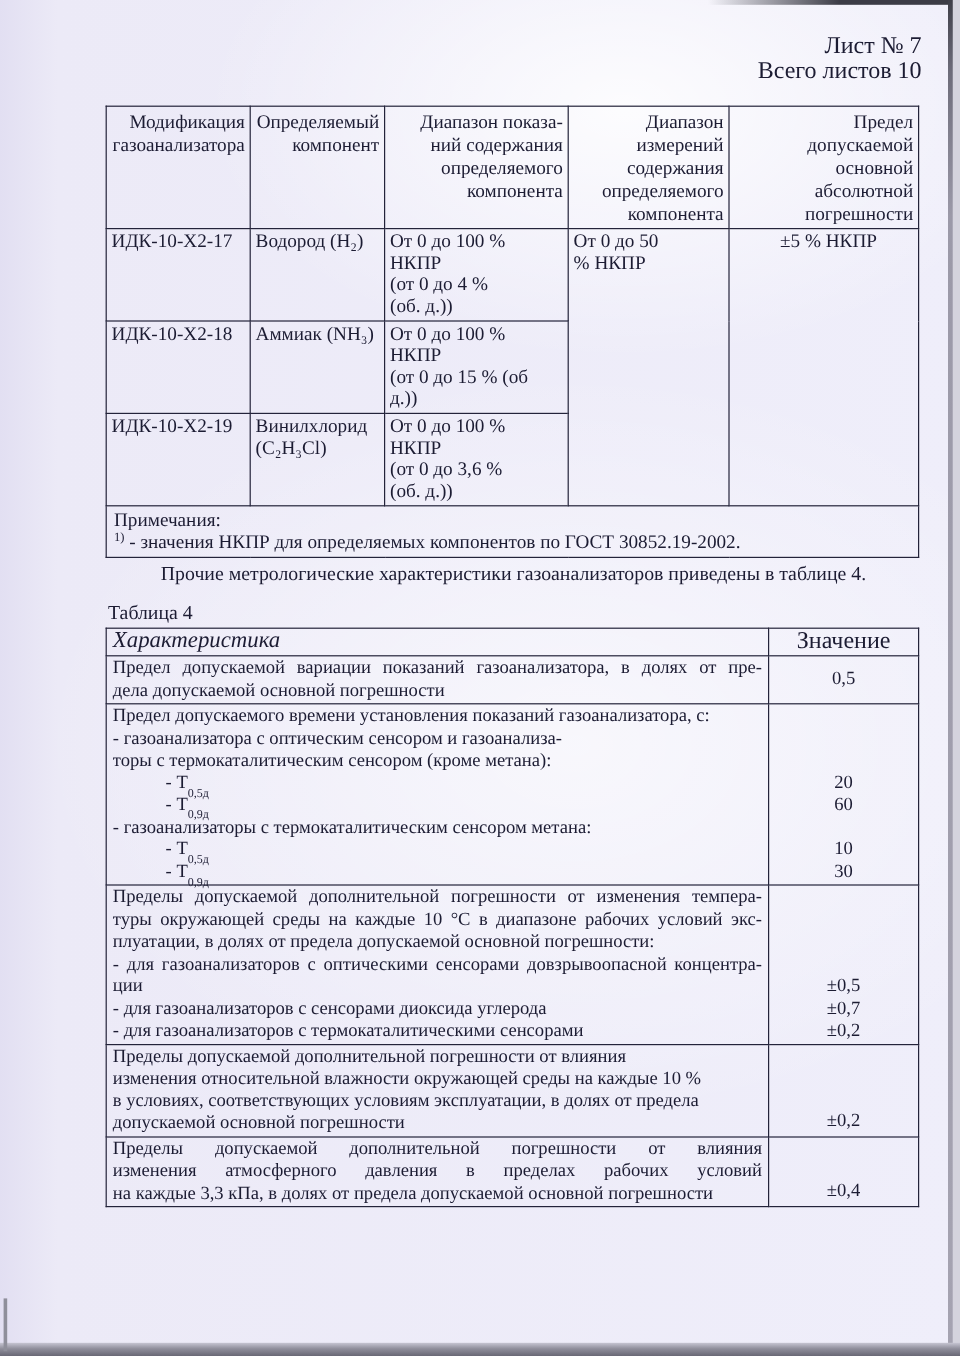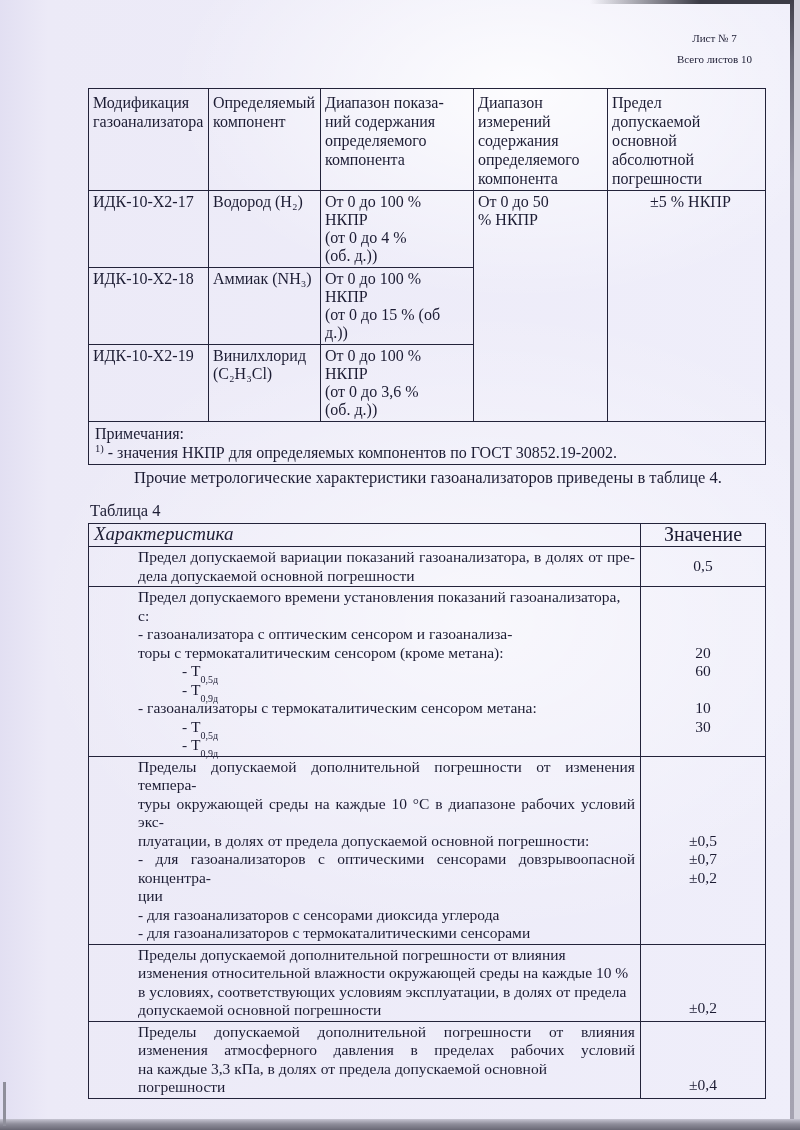--- a/index.html
+++ b/index.html
@@ -14,52 +14,52 @@
   
   .edge-right{position:absolute;left:790px;top:0;width:4px;height:1130px;
     background:linear-gradient(to bottom,#3f3f49 0,#6d6c7a 60px,#9b99a8 180px,#a5a3b1 100%);}
   .edge-right-paper{position:absolute;left:794px;top:0;width:6px;height:1130px;background:#d4d3dd;}
   .edge-top{position:absolute;left:590px;top:0;width:200px;height:4px;
     background:linear-gradient(to right,rgba(60,60,70,0),#3c3c46 55%);}
   .edge-bottom{position:absolute;left:0;bottom:0;width:800px;height:11px;
     background:linear-gradient(to bottom,#c6c5d2 0%,#8f8e9b 45%,#696875 100%);}
   .edge-left{position:absolute;left:3px;top:1082px;width:3px;height:44px;background:#8f8f9b;}
 
-  .sheet-header{position:absolute;top:28px;right:48px;text-align:center;
-    font-size:11px;line-height:21px;white-space:nowrap;}
+  .sheet-header{position:absolute;top:28px;right:32px;text-align:right;
+    font-size:20px;line-height:21px;white-space:nowrap;}
 
   
   table{border-collapse:collapse;}
   .t1{position:absolute;left:88px;top:88px;width:677px;table-layout:fixed;}
   .t1 td{border:1.6px solid #23233a;vertical-align:top;padding:2px 4px;
     font-size:16px;line-height:18px;}
   .t1 .c1{width:120px}.t1 .c2{width:112px}.t1 .c3{width:153px}.t1 .c4{width:134px}.t1 .c5{width:158px}
   .t1 tr.hdr{height:97px;}
-  .t1 tr.hdr td{text-align:left;padding-top:4px;line-height:19px;}
+  .t1 tr.hdr td{text-align:right;padding-top:4px;line-height:19px;}
   .t1 tr.rA{height:73px;} .t1 tr.rB{height:75px;} .t1 tr.rC{height:75px;}
   .t1 .err{padding-left:42px;}
   .t1 tr.notes{height:40px;}
   .t1 tr.notes td{padding:2px 6px;line-height:19px;}
   sup{font-size:10.5px;line-height:0;}
   sub{font-size:10px;line-height:0;position:relative;top:3px;}
 
   .para{position:absolute;left:88px;top:468px;width:677px;
     font-size:16.5px;line-height:20px;text-indent:46px;}
   .t4label{position:absolute;left:90px;top:501px;font-size:16.5px;}
 
   
   .t4{position:absolute;left:88px;top:523px;width:677px;table-layout:fixed;}
   .t4 td{border:1.6px solid #23233a;vertical-align:top;padding:1px 5px;
     font-size:15.5px;line-height:18.5px;}
   .t4 .cL{width:552px;} .t4 .cV{width:125px;text-align:center;}
   .t4 tr.h4{height:23px;}
   .t4 tr.h4 .cL{font-size:19px;font-style:italic;} .t4 tr.h4 .cV{font-size:20px;}
   .t4 td.mid{vertical-align:middle;}
   .t4 td.bot{vertical-align:bottom;padding-bottom:3px;}
-  .ln{min-height:18.5px;margin-left:44px;}
+  .ln{min-height:18.5px;}
   .vln{min-height:18.5px;}
   .ind{padding-left:44px;}
   .just{text-align:justify;text-align-last:justify;}
 </style>
 </head>
 <body>
 
 <div class="page">
   <div class="edge-right-paper"></div>
   <div class="edge-right"></div>

